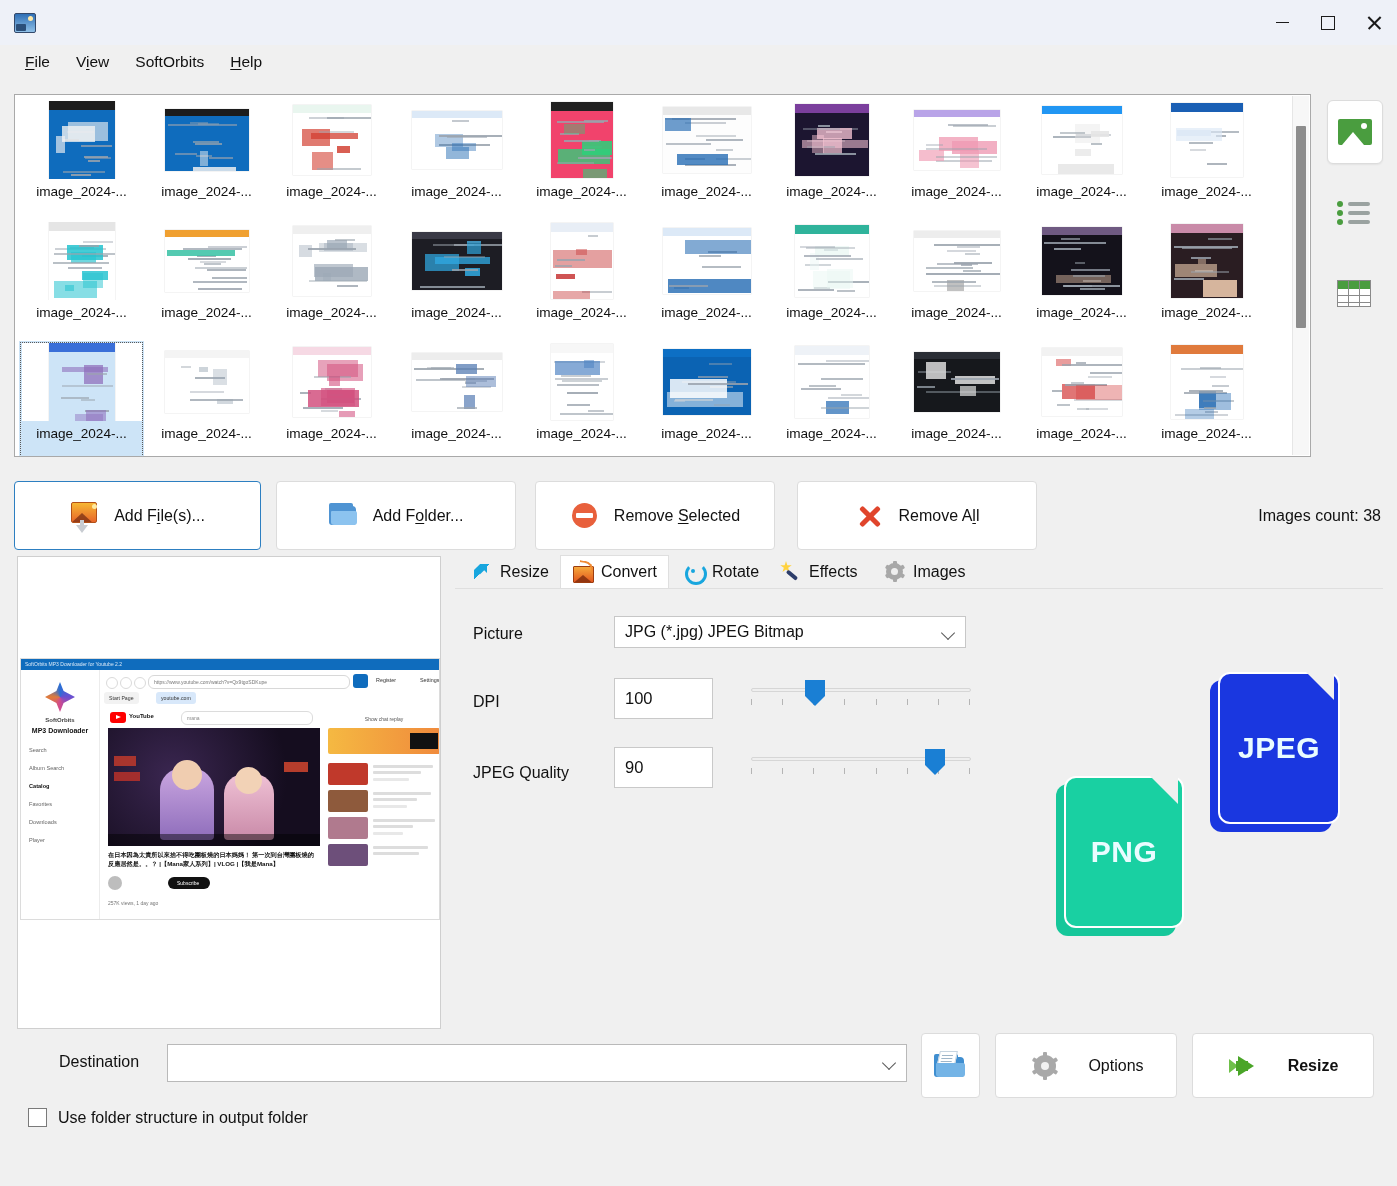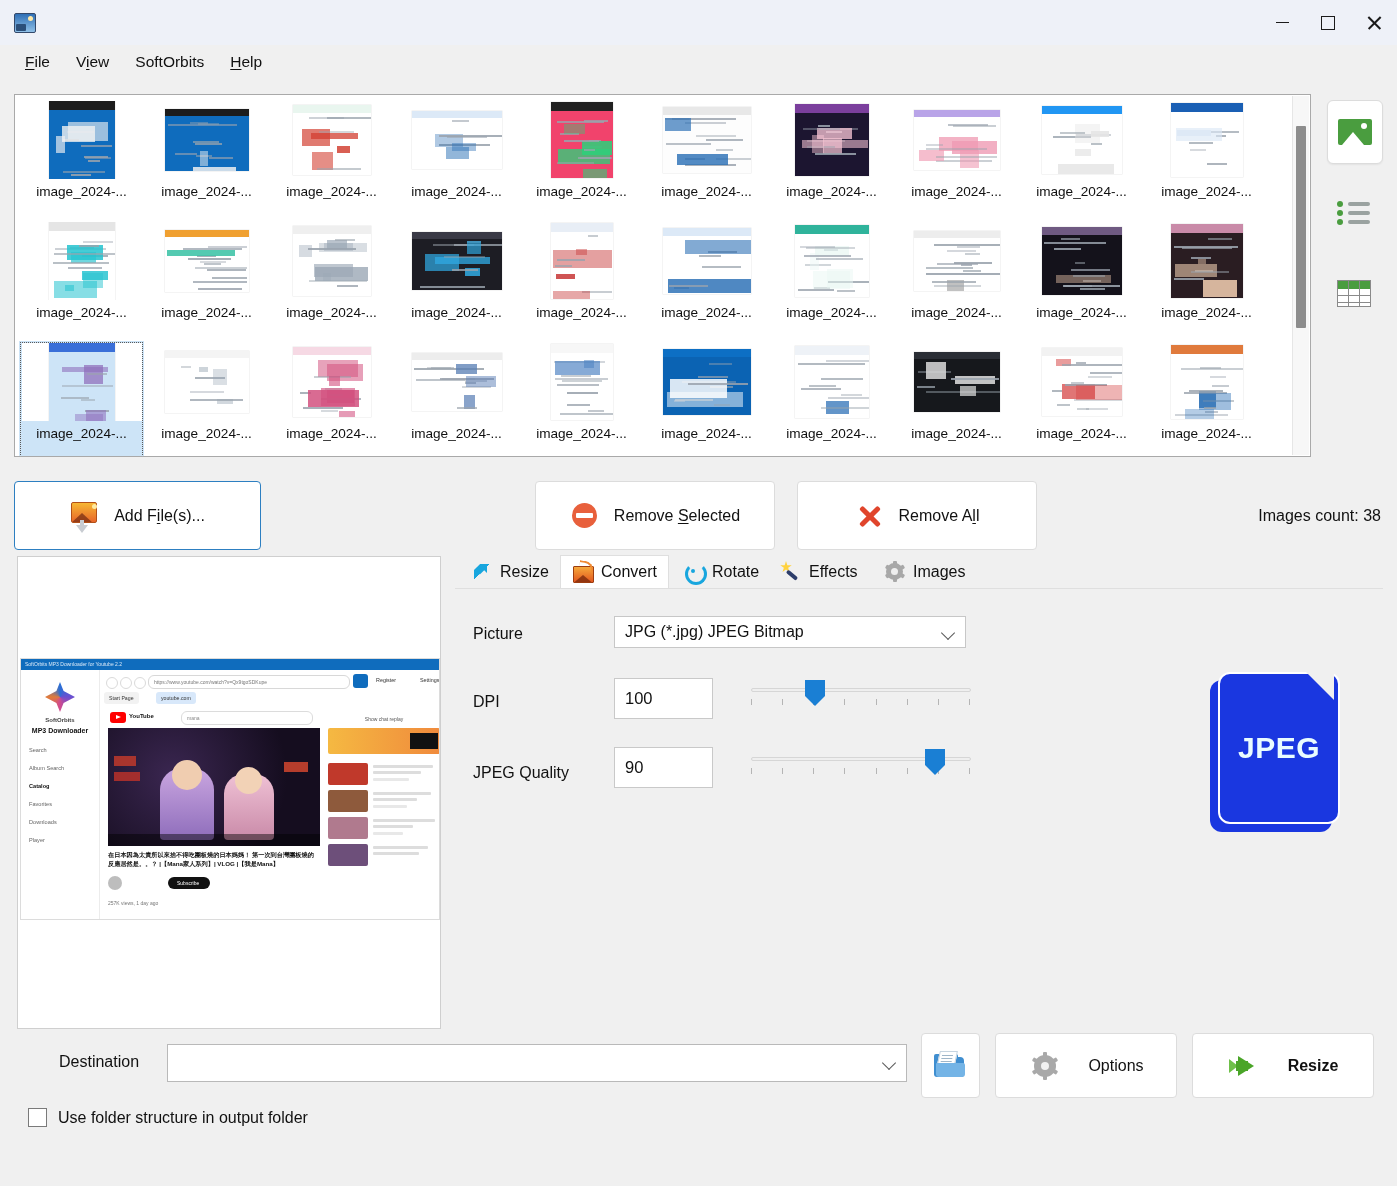--- a/index.html
+++ b/index.html
@@ -878,20 +878,28 @@
   <div class="actionbar">
     <div class="act-btn focused" style="left:0;width:247px">
       <span class="act-ico ico-addfile">
         <span class="frame"></span>
           <span class="sun"></span>
           <span class="arrstem"></span>
           <span class="arr"></span>
       </span>
       <span class="act-label">Add F<u>i</u>le(s)...</span>
     </div>
+    <div class="act-btn" style="left:262px;width:240px">
+      <span class="act-ico ico-folder">
+        <span class="tab"></span>
+          <span class="back"></span>
+          <span class="front"></span>
+      </span>
+      <span class="act-label">Add F<u>o</u>lder...</span>
+    </div>
     <div class="act-btn" style="left:521px;width:240px">
       <span class="act-ico ico-noentry">
           <span class="c"></span>
         </span>
       <span class="act-label">Remove <u>S</u>elected</span>
     </div>
     <div class="act-btn" style="left:783px;width:240px">
       <span class="act-ico ico-x"></span>
       <span class="act-label">Remove A<u>l</u>l</span>
     </div>
@@ -1061,20 +1069,26 @@
           <i style="left: 124.571px;"></i>
           <i style="left: 155.714px;"></i>
           <i style="left: 186.857px;"></i>
           <i style="left: 218px;"></i>
         </span>
       <span class="thumb" style="left: 174px;"></span>
     </div>
   </div>
 
   <div class="convert-art">
+    <div class="doc" style="left:6px;top:112px;width:120px;height:152px">
+      <span class="back" style="background:#16c79a"></span>
+      <span class="front" style="background:#19d0a2"></span>
+      <span class="fold"></span>
+      <span class="lbl">PNG</span>
+    </div>
     <div class="doc" style="left:160px;top:8px;width:122px;height:152px">
       <span class="back" style="background:#1a37e0"></span>
       <span class="front" style="background:#1a37e0"></span>
       <span class="fold"></span>
       <span class="lbl">JPEG</span>
     </div>
 
   </div>
 
   <div class="destlabel">Destination</div>

